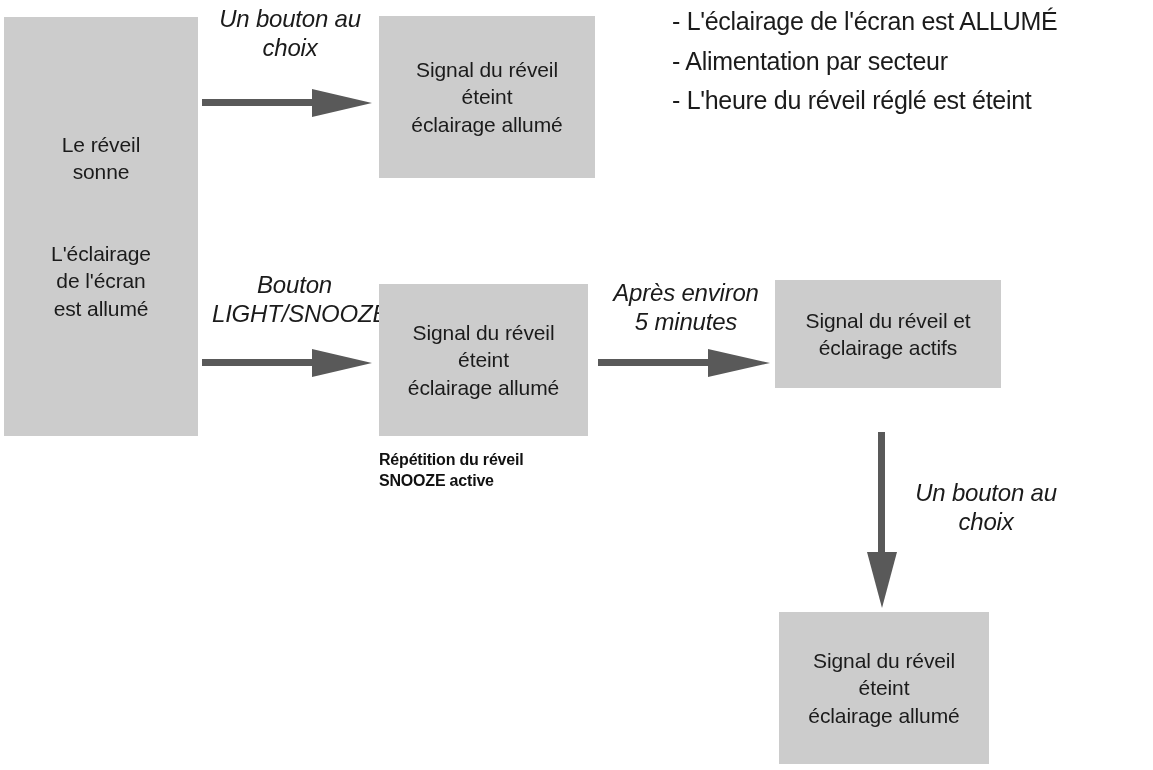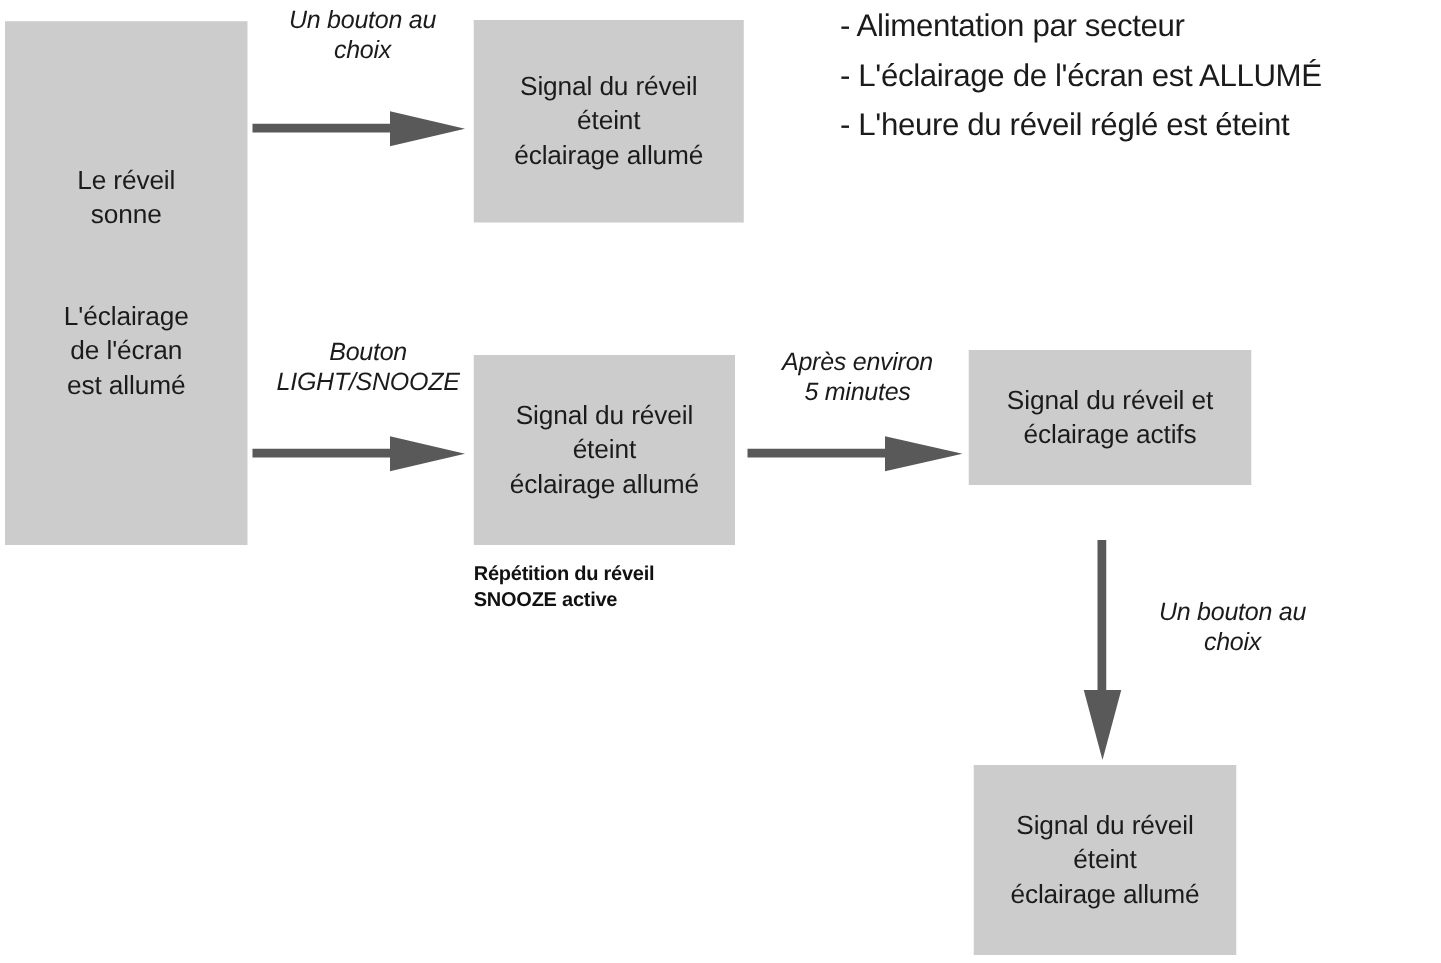--- a/index.html
+++ b/index.html
@@ -44,21 +44,21 @@
   #box-alarm-off-light-on-bottom { left: 779px; top: 612px; width: 210px; height: 152px; }
 
   
   .arrow { position: absolute; }
   .arrow svg { display: block; overflow: visible; }
 
   
   .edge-label {
     position: absolute;
     font-style: italic;
-    font-size: 20px;
+    font-size: 24px;
     line-height: 1.22;
     color: #1b1b1b;
     text-align: center;
     letter-spacing: -0.2px;
   }
 
   
   #caption-snooze {
     position: absolute;
     left: 379px;
@@ -118,22 +118,22 @@
 
   <div class="box" id="box-alarm-off-light-on-top">
     <span class="box-text">
       <span>Signal du réveil</span><br>
       <span>éteint</span><br>
       <span>éclairage allumé</span>
     </span>
   </div>
 
   <div id="legend">
+    <span class="legend-item">- L'éclairage de l'écran est ALLUMÉ</span>
     <span class="legend-item">- Alimentation par secteur</span>
-    <span class="legend-item">- L'éclairage de l'écran est ALLUMÉ</span>
     <span class="legend-item">- L'heure du réveil réglé est éteint</span>
   </div>
 
   <div class="edge-label" id="label-light-snooze" style="left:212px; top:270px; width:165px;">
     <span>Bouton</span><br>
     <span>LIGHT/SNOOZE</span>
   </div>
 
   <div class="arrow" id="arrow-middle-left" style="left:202px; top:348px;">
     <svg width="172" height="30" viewBox="0 0 172 30" xmlns="http://www.w3.org/2000/svg">

